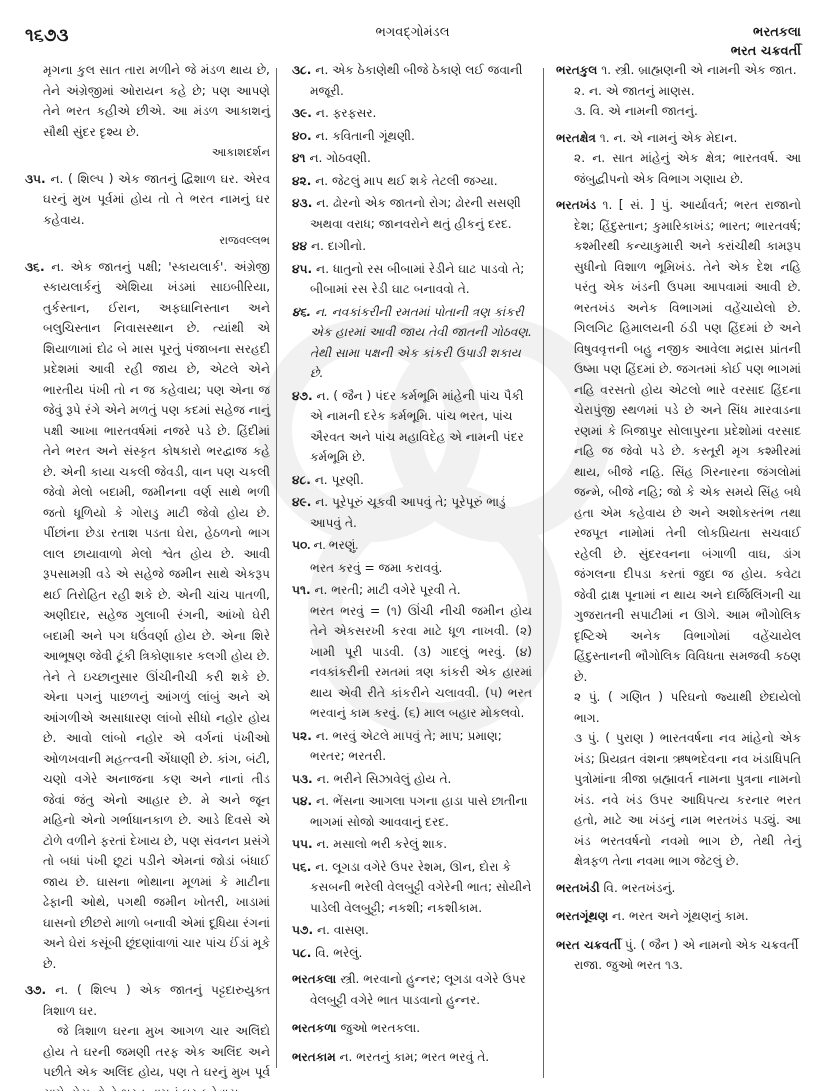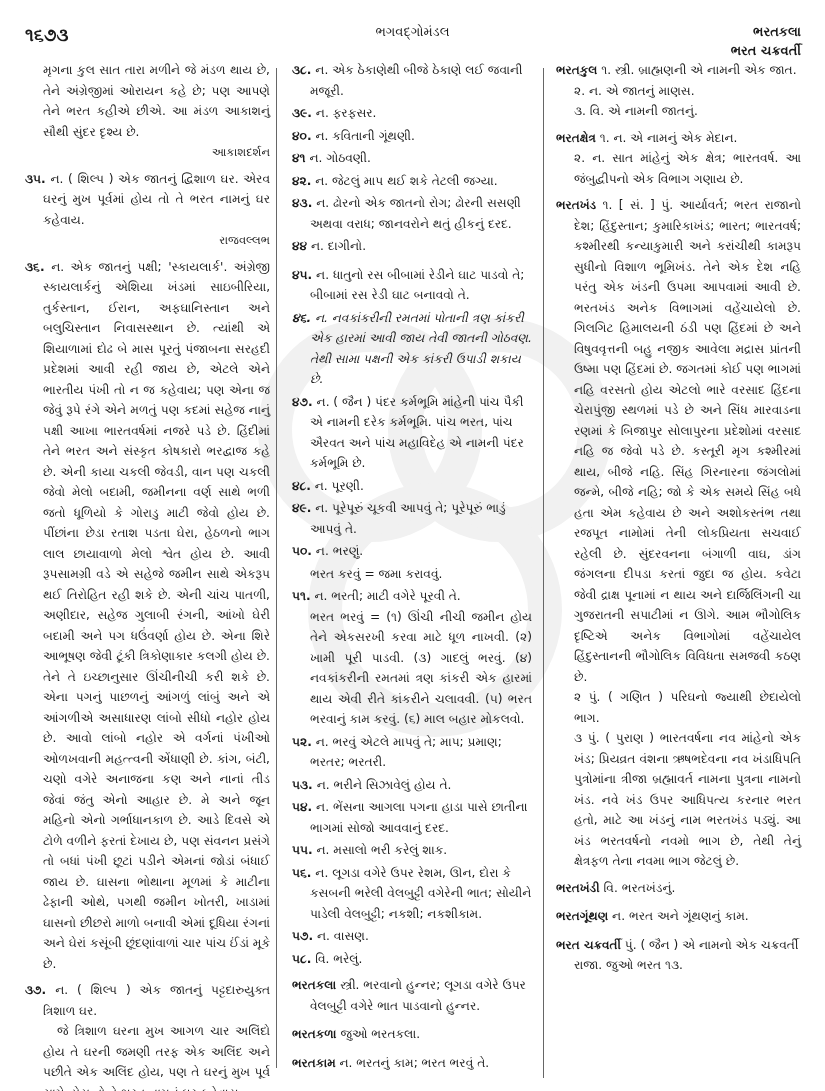--- a/index.html
+++ b/index.html
@@ -72,27 +72,27 @@
 </div>
 
 <div class="col col-2">
   <div id="c2-list1">
       <p class="hang" style="margin: 0px 0px 2px;"><span class="num">૩૮.</span> <span>ન. એક ઠેકાણેથી બીજે ઠેકાણે લઈ જવાની મજૂરી.</span></p>
       <p class="hang" style="margin: 0px 0px 2px;"><span class="num">૩૯.</span> <span>ન. ફરફસર.</span></p>
       <p class="hang" style="margin: 0px 0px 2px;"><span class="num">૪૦.</span> <span>ન. કવિતાની ગૂંથણી.</span></p>
       <p class="hang" style="margin: 0px 0px 2px;"><span class="num">૪૧</span> <span>ન. ગોઠવણી.</span></p>
       <p class="hang" style="margin: 0px 0px 2px;"><span class="num">૪૨.</span> <span>ન. જેટલું માપ થઈ શકે તેટલી જગ્યા.</span></p>
       <p class="hang" style="margin: 0px 0px 2px;"><span class="num">૪૩.</span> <span>ન. ઢોરનો એક જાતનો રોગ; ઢોરની સસણી અથવા વરાધ; જાનવરોને થતું હીકનું દરદ.</span></p>
-      <p class="hang" style="margin: 0px 0px 8px;"><span class="num">૪૪</span> <span>ન. દાગીનો.</span></p>
+      <p class="hang" style="margin: 0px 0px 2px;"><span class="num">૪૪</span> <span>ન. દાગીનો.</span></p>
       <p class="hang" style="margin: 0px 0px 2px;"><span class="num">૪૫.</span> <span>ન. ધાતુનો રસ બીબામાં રેડીને ઘાટ પાડવો તે; બીબામાં રસ રેડી ઘાટ બનાવવો તે.</span></p>
       <p class="hang" style="margin: 0px 0px 2px; font-style: italic;"><span class="num">૪૬.</span> <span>ન. નવકાંકરીની રમતમાં પોતાની ત્રણ કાંકરી એક હારમાં આવી જાય તેવી જાતની ગોઠવણ. તેથી સામા પક્ષની એક કાંકરી ઉપાડી શકાય છે.</span></p>
       <p class="hang" style="margin: 0px 0px 2px;"><span class="num">૪૭.</span> <span>ન. ( જૈન ) પંદર કર્મભૂમિ માંહેની પાંચ પૈકી એ નામની દરેક કર્મભૂમિ. પાંચ ભરત, પાંચ ઐરવત અને પાંચ મહાવિદેહ એ નામની પંદર કર્મભૂમિ છે.</span></p>
       <p class="hang" style="margin: 0px 0px 2px;"><span class="num">૪૮.</span> <span>ન. પૂરણી.</span></p>
       <p class="hang" style="margin: 0px 0px 2px;"><span class="num">૪૯.</span> <span>ન. પૂરેપૂરું ચૂકવી આપવું તે; પૂરેપૂરું ભાડું આપવું તે.</span></p>
-      <p class="hang" style="margin: 0px 0px 2px;"><span class="num">૫૦.</span> <span>ન. ભરણું.</span></p>
+      <p class="hang" style="margin: 0px 0px 2px; font-family: Liberation Serif, serif;"><span class="num">૫૦.</span> <span>ન. ભરણું.</span></p>
     </div>
   <p class="indent" style="margin:0 0 2px 0;">ભરત કરવું = જમા કરાવવું.</p>
   <p class="hang" style="margin:0;"><span class="num">૫૧.</span> <span>ન. ભરતી; માટી વગેરે પૂરવી તે.</span></p>
   <p class="indent" style="margin:0 0 2px 0; text-align:justify;">ભરત ભરવું = (૧) ઊંચી નીચી જમીન હોય તેને એકસરખી કરવા માટે ધૂળ નાખવી. (૨) ખામી પૂરી પાડવી. (૩) ગાદલું ભરવું. (૪) નવકાંકરીની રમતમાં ત્રણ કાંકરી એક હારમાં થાય એવી રીતે કાંકરીને ચલાવવી. (૫) ભરત ભરવાનું કામ કરવું. (૬) માલ બહાર મોકલવો.</p>
   <div id="c2-list2">
       <p class="hang" style="margin: 0px 0px 2px;"><span class="num">૫૨.</span> <span>ન. ભરવું એટલે માપવું તે; માપ; પ્રમાણ; ભરતર; ભરતરી.</span></p>
       <p class="hang" style="margin: 0px 0px 2px;"><span class="num">૫૩.</span> <span>ન. ભરીને સિઝાવેલું હોય તે.</span></p>
       <p class="hang" style="margin: 0px 0px 2px;"><span class="num">૫૪.</span> <span>ન. ભેંસના આગલા પગના હાડા પાસે છાતીના ભાગમાં સોજો આવવાનું દરદ.</span></p>
       <p class="hang" style="margin: 0px 0px 2px;"><span class="num">૫૫.</span> <span>ન. મસાલો ભરી કરેલું શાક.</span></p>
       <p class="hang" style="margin: 0px 0px 2px;"><span class="num">૫૬.</span> <span>ન. લૂગડા વગેરે ઉપર રેશમ, ઊન, દોરા કે કસબની ભરેલી વેલબુટ્ટી વગેરેની ભાત; સોયીને પાડેલી વેલબુટ્ટી; નકશી; નકશીકામ.</span></p>

